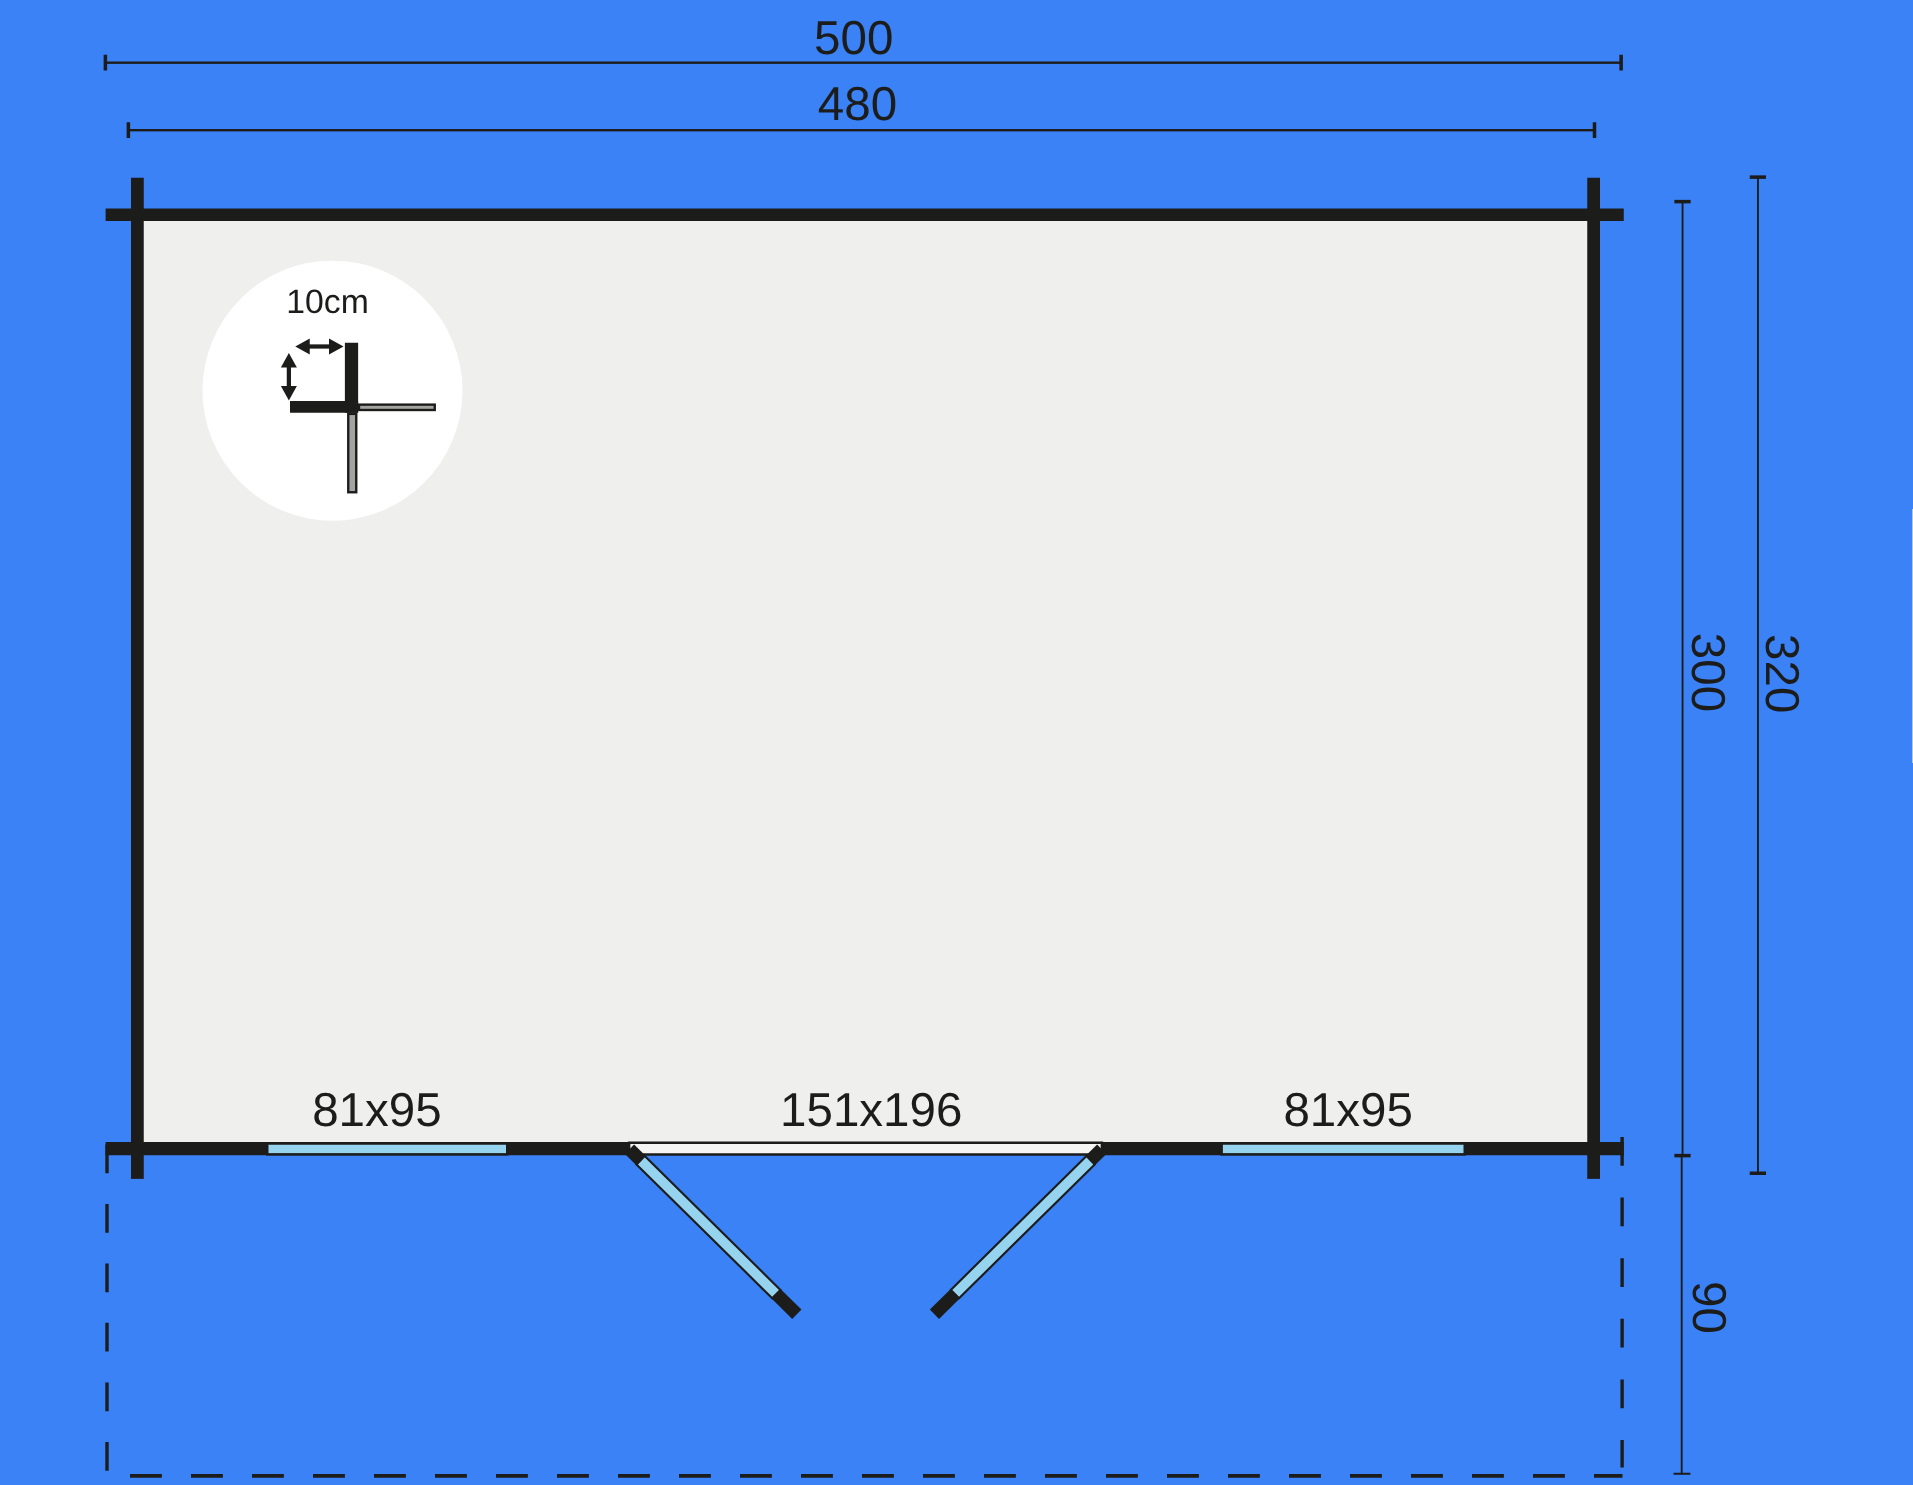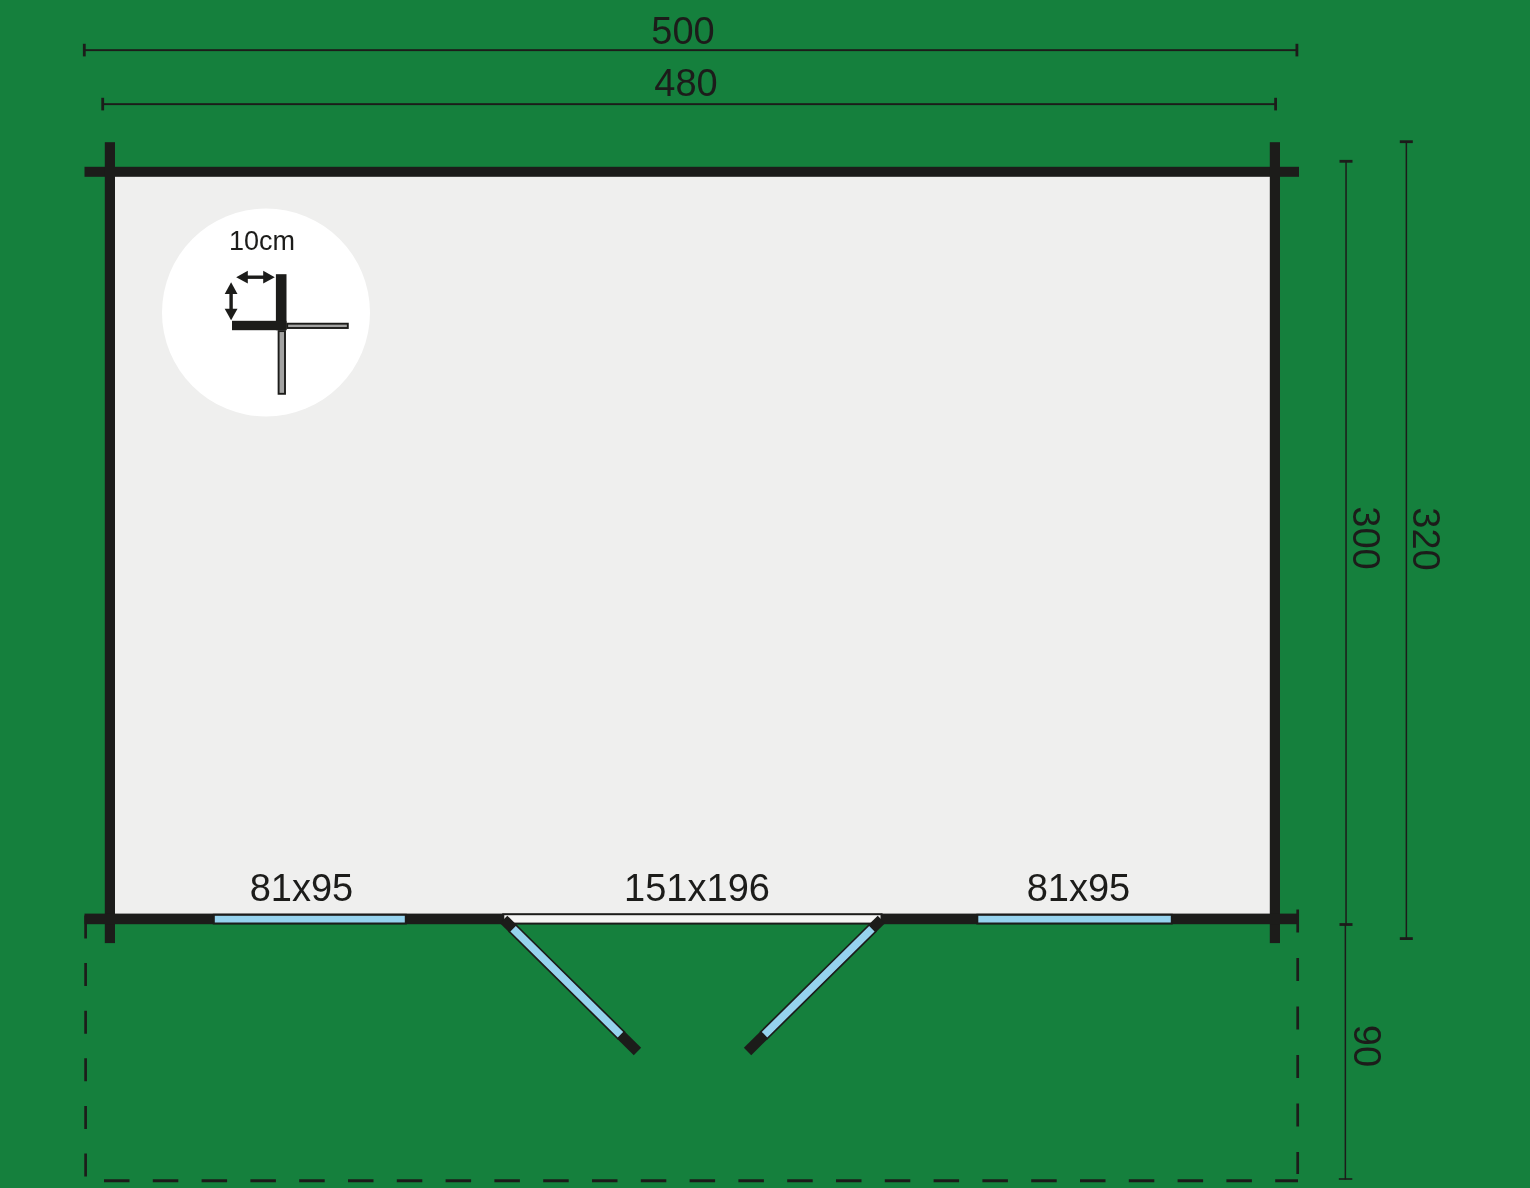--- a/index.html
+++ b/index.html
@@ -1,16 +1,16 @@
 <!DOCTYPE html>
 <html><head>
 <meta charset="utf-8">
 <style>
   html,body{margin:0;padding:0;background:#ffffff;}
-  #page{position:relative;width:1530px;height:1188px;background:#15803d;overflow:hidden;}
+  #page{position:relative;width:1530px;height:1188px;background:#3b82f6;overflow:hidden;}
   svg{display:block;}
   text{font-family:"Liberation Sans", sans-serif;fill:#1c1c1a;}
 </style>
 </head>
 <body>
 <div id="page">
 <svg width="1530" height="1188" viewBox="0 0 1530 1188">
 
   <g>
     <rect x="82.9" y="43.8" width="2.8" height="12.6" fill="#1c1c1a"></rect>

